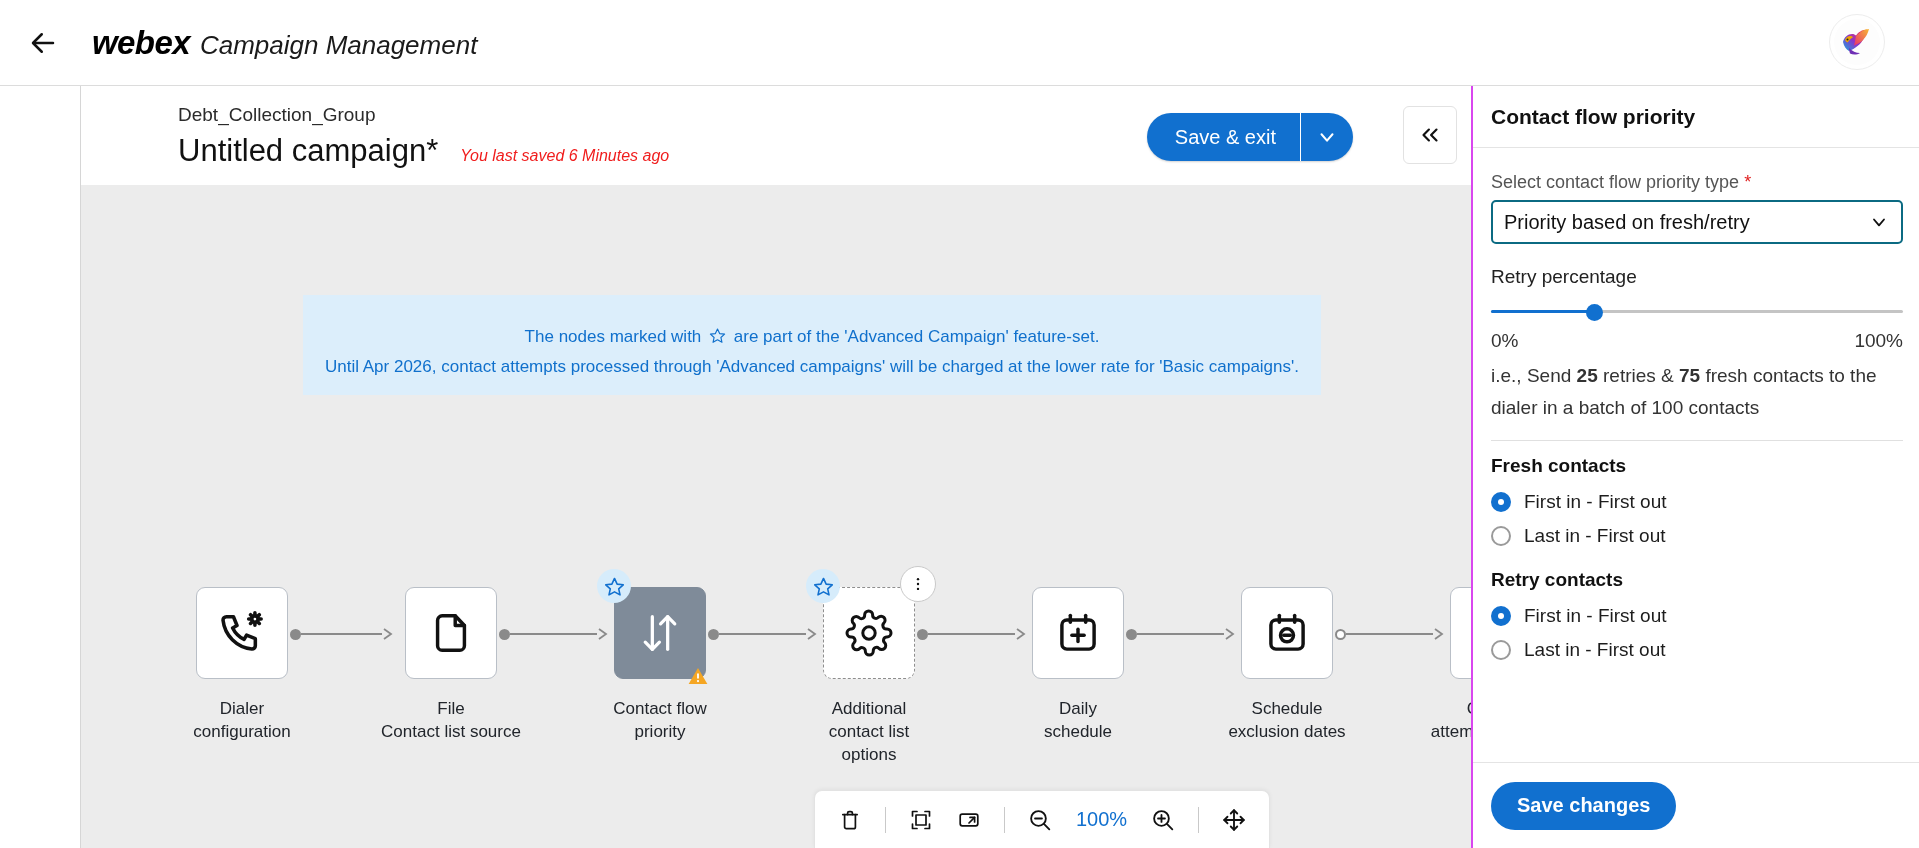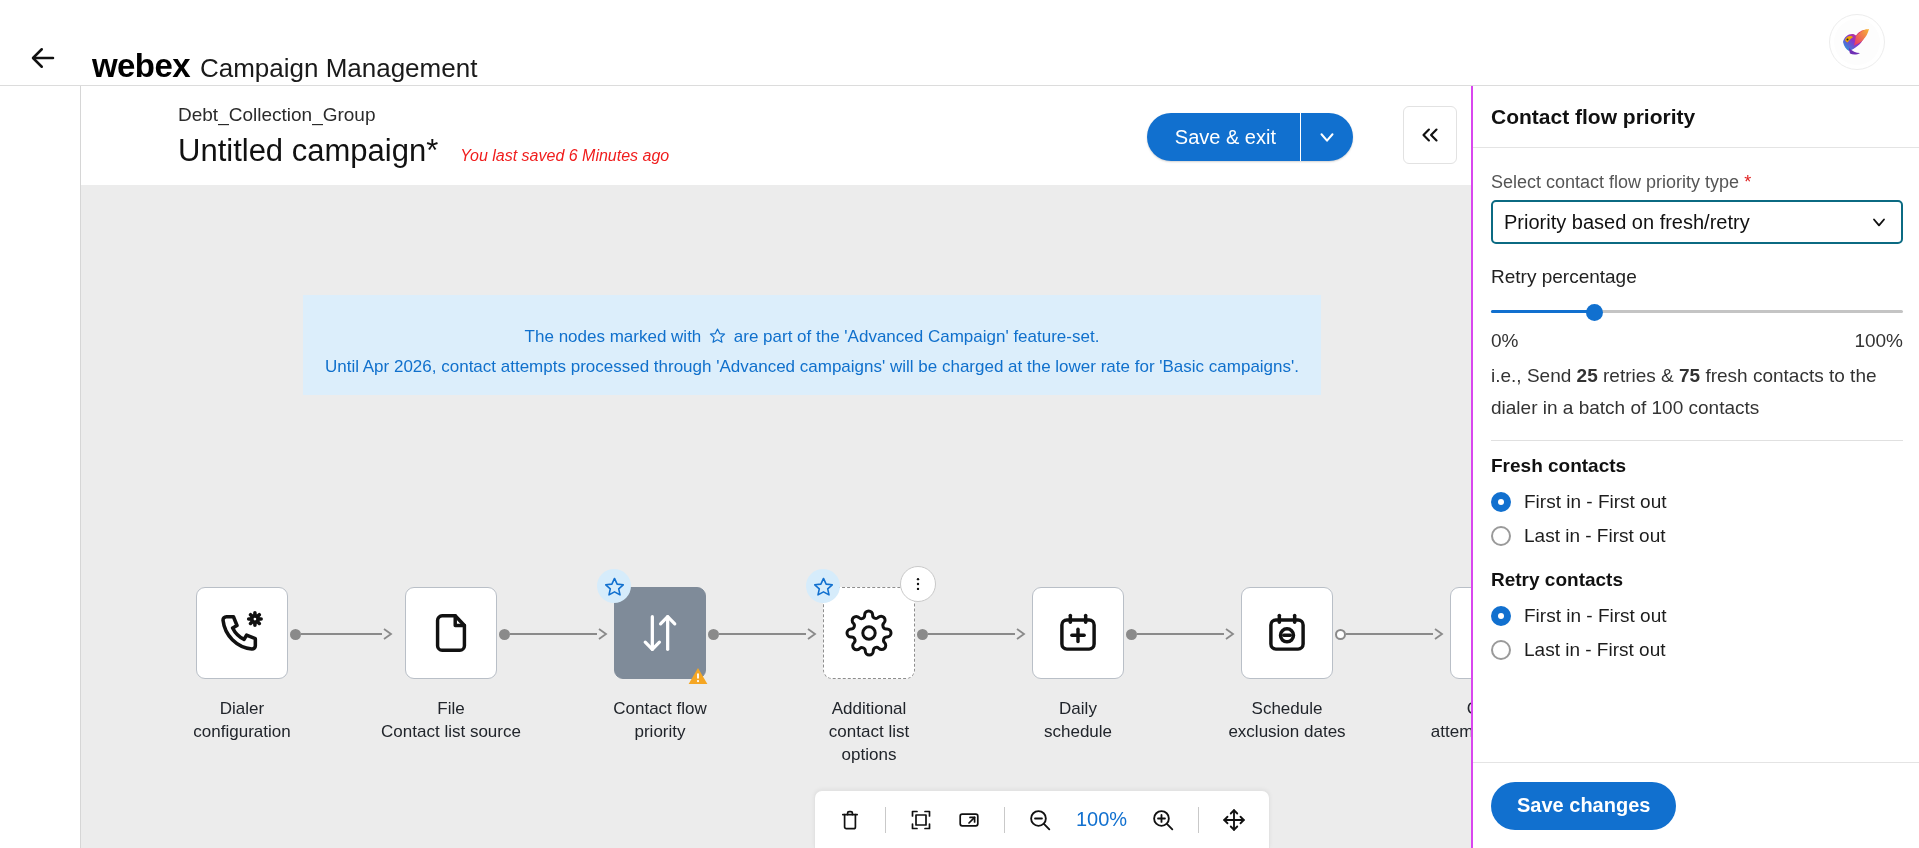--- a/index.html
+++ b/index.html
@@ -10,21 +10,21 @@
     font-family: "Liberation Sans", sans-serif;
     background: #ffffff;
     color: #1a1a1a;
   }
   #app { position: relative; width: 1919px; height: 848px; }
 
   
   .topbar {
     position: absolute; left: 0; top: 0; width: 1919px; height: 86px;
     background: #fff; border-bottom: 1px solid #dcdcdc;
-    display: flex; align-items: flex-end;
+    display: flex; align-items: center; font-style: italic;
   }
   .back-btn {
     width: 54px; height: 54px; margin-left: 16px;
     display: flex; align-items: center; justify-content: center;
     cursor: pointer; border-radius: 6px; background: transparent;
   }
   .brand-wrap {
     display: flex; align-items: baseline; margin-left: 22px; gap: 10px;
   }
   .brand-webex {

